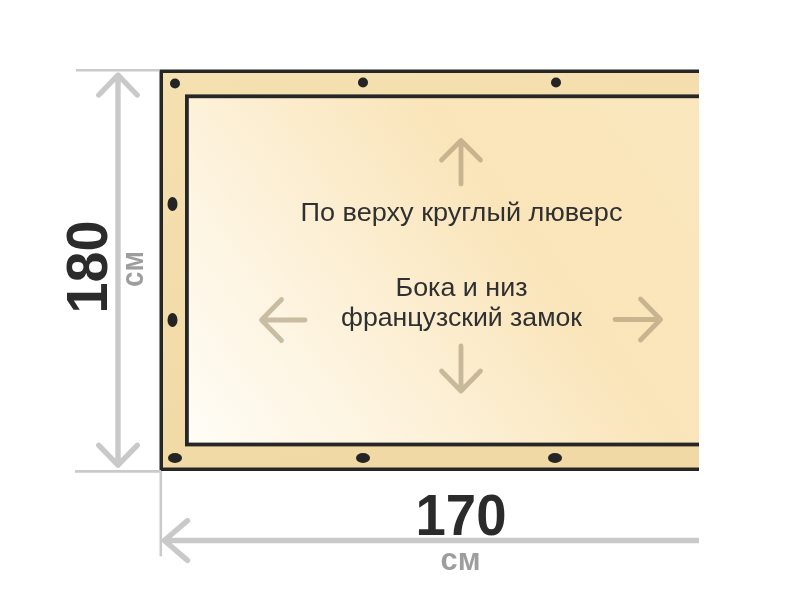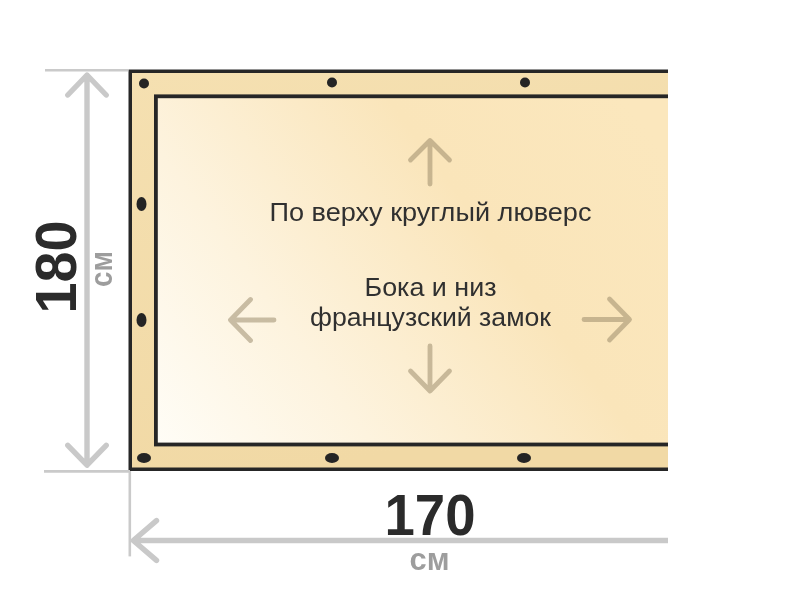--- a/index.html
+++ b/index.html
@@ -1,16 +1,16 @@
 <!DOCTYPE html>
 <html><head>
 <meta charset="utf-8">
 <style>
   html,body{margin:0;padding:0;background:#ffffff;}
-  .wrap{position:relative;width:668px;height:600px;overflow:hidden;background:#ffffff;}
+  .wrap{position:relative;width:668px;height:600px;overflow:hidden;background:#ffffff;margin-left:31px;}
   svg{display:block;}
   text{font-family:"Liberation Sans", sans-serif;}
 </style>
 </head>
 <body>
 <div class="wrap">
 <svg width="800" height="600" viewBox="0 0 800 600">
   <defs>
     <linearGradient id="inner" gradientUnits="userSpaceOnUse" x1="156" y1="472" x2="640" y2="118">
       <stop offset="0%" stop-color="#fffef9"></stop>

